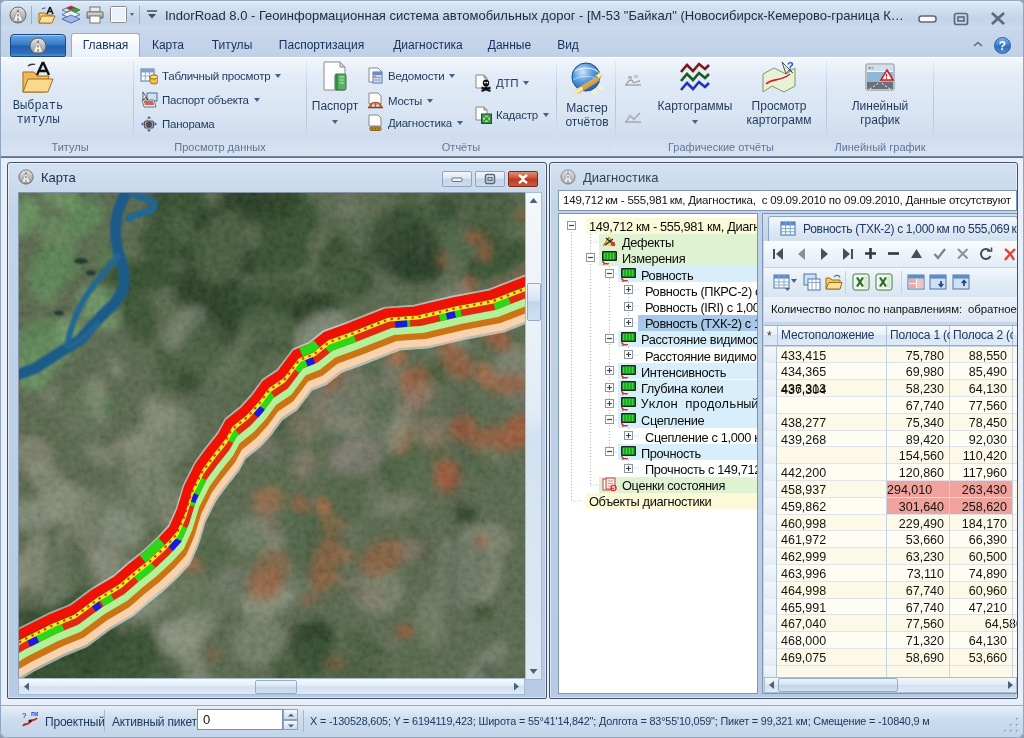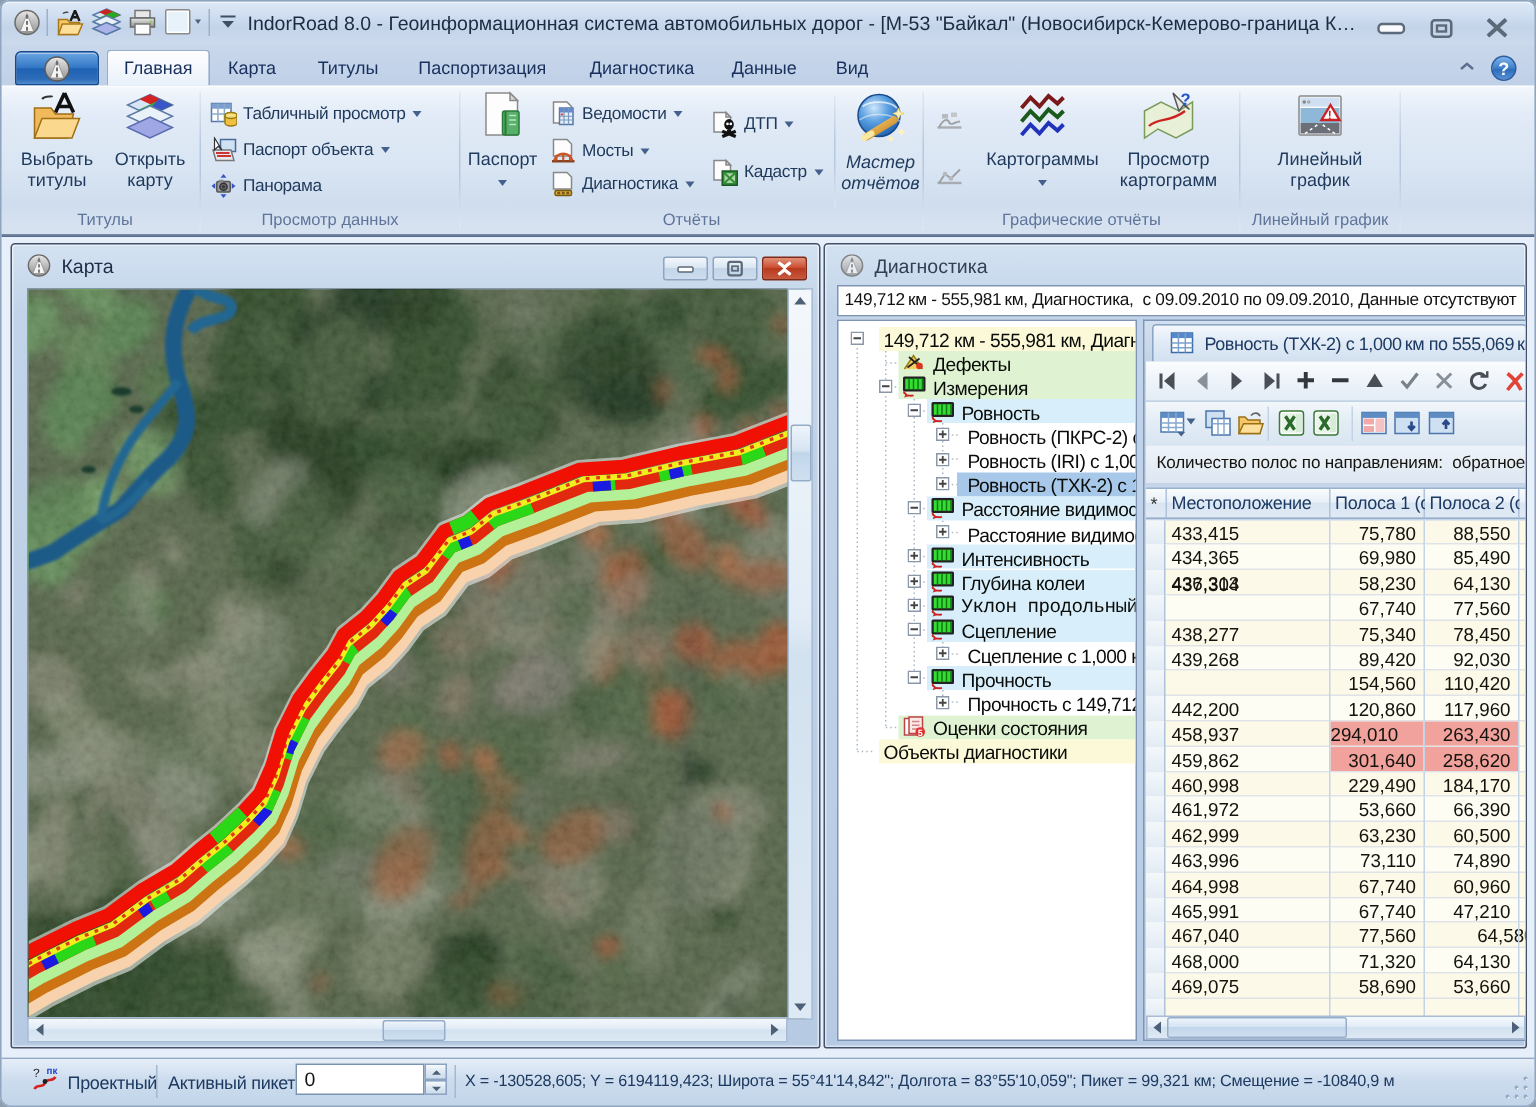--- a/index.html
+++ b/index.html
@@ -147,39 +147,28 @@
   <div class="gsep" style="left:615px;"></div>
   <div class="gsep" style="left:826px;"></div>
   <div class="gsep" style="left:933px;"></div>
   <div class="gsep" style="left:556px;top:64px;height:74px;"></div>
   <div class="glabel" style="left:10px;width:120px;">Титулы</div>
   <div class="glabel" style="left:136px;width:168px;">Просмотр данных</div>
   <div class="glabel" style="left:309px;width:304px;">Отчёты</div>
   <div class="glabel" style="left:618px;width:206px;">Графические отчёты</div>
   <div class="glabel" style="left:829px;width:102px;">Линейный график</div>
 
-  <div class="bigbtn" style="left:8px;width:60px;">
+  <div class="bigbtn" style="left:8px;width:60px;font-family:Liberation Mono, monospace;">
     <svg width="34" height="36" viewBox="0 0 34 36">
       <path d="M22 2 L28 15 M22 2 L16 15 M18 11 L26 11" stroke="#111" stroke-width="2.4" fill="none"></path>
       <path d="M7 6 C10 3 13 5 14 4" stroke="#333" stroke-width="1.3" fill="none"></path>
       <path d="M2 12 L13 12 L16 16 L28 16 L24 32 L2 32 Z" fill="#f0b95c" stroke="#9e6f14"></path>
       <path d="M2 32 L7 19 L32 19 L27 32 Z" fill="#fad98e" stroke="#9e6f14"></path>
     </svg>
     Выбрать<br>титулы
-  </div>
-  <div class="bigbtn" style="left:70px;width:60px;">
-    <svg width="36" height="36" viewBox="0 0 36 36">
-      <path d="M18 3 L33 10 L18 17 L3 10 Z" fill="#d8e6f4" stroke="#5b7aa6"></path>
-      <path d="M18 3 L33 10 L26 13.2 L11 6.2 Z" fill="#d42222"></path>
-      <path d="M18 17 L10 13.4 L25 6.4 L33 10 Z" fill="#2ab42a"></path>
-      <path d="M24 6 L33 10 L18 17 L14.8 15.5 Z" fill="#3a55c8"></path>
-      <path d="M18 10.5 L33 17.5 L18 24.5 L3 17.5 Z" fill="#eaf2f9" stroke="#5b7aa6"></path>
-      <path d="M18 18 L33 25 L18 32 L3 25 Z" fill="#9fa8e4" stroke="#5b6bb0"></path>
-    </svg>
-    Открыть<br>карту
   </div>
 
   <div class="smallbtn" style="left:140px;top:66px;justify-content:flex-end;">
     <svg width="18" height="18" viewBox="0 0 18 18">
       <rect x="1" y="2" width="13" height="12" fill="#fff" stroke="#5577aa"></rect>
       <rect x="1" y="2" width="13" height="3.5" fill="#7ba0d0"></rect>
       <path d="M5.3 2 L5.3 14 M9.6 2 L9.6 14 M1 9 L14 9" stroke="#88aacc" stroke-width="1"></path>
       <path d="M10 10 a4 2 0 0 1 8 0 l0 5 a4 2 0 0 1 -8 0 Z" fill="#f0c040" stroke="#9a7a10"></path>
       <ellipse cx="14" cy="10" rx="4" ry="2" fill="#f8e080" stroke="#9a7a10"></ellipse>
     </svg>
@@ -259,21 +248,21 @@
   <div class="smallbtn" style="left:475px;top:105px;">
     <svg width="17" height="18" viewBox="0 0 17 18">
       <path d="M1 1 L9 1 L12 4 L12 14 L1 14 Z" fill="#fdfdfd" stroke="#888"></path>
       <path d="M9 1 L9 4 L12 4 Z" fill="#d8d8d8" stroke="#888"></path>
       <rect x="6.5" y="8" width="10" height="9.5" fill="#2e8a35" stroke="#1a5a22"></rect>
       <rect x="8" y="9.5" width="7" height="6.5" fill="#a8d4a0"></rect>
       <path d="M8 9.5 L15 16 M15 9.5 L8 16" stroke="#2e8a35" stroke-width="1.2"></path>
     </svg>
     Кадастр <span class="darr"></span>
   </div>
-  <div class="bigbtn" style="left:560px;width:54px;font-style:italic;">
+  <div class="bigbtn" style="left:560px;width:54px;">
     <svg width="38" height="38" viewBox="0 0 38 38">
       <defs>
         <radialGradient id="globe" cx="38%" cy="32%" r="75%">
             <stop offset="0" stop-color="#cfe6fb"></stop>
             <stop offset="45%" stop-color="#5a9fe0"></stop>
             <stop offset="100%" stop-color="#1a5cae"></stop>
           </radialGradient>
         <linearGradient id="wand" x1="0" y1="0" x2="1" y2="1">
             <stop offset="0" stop-color="#f8d070"></stop>
             <stop offset="100%" stop-color="#c07818"></stop>

